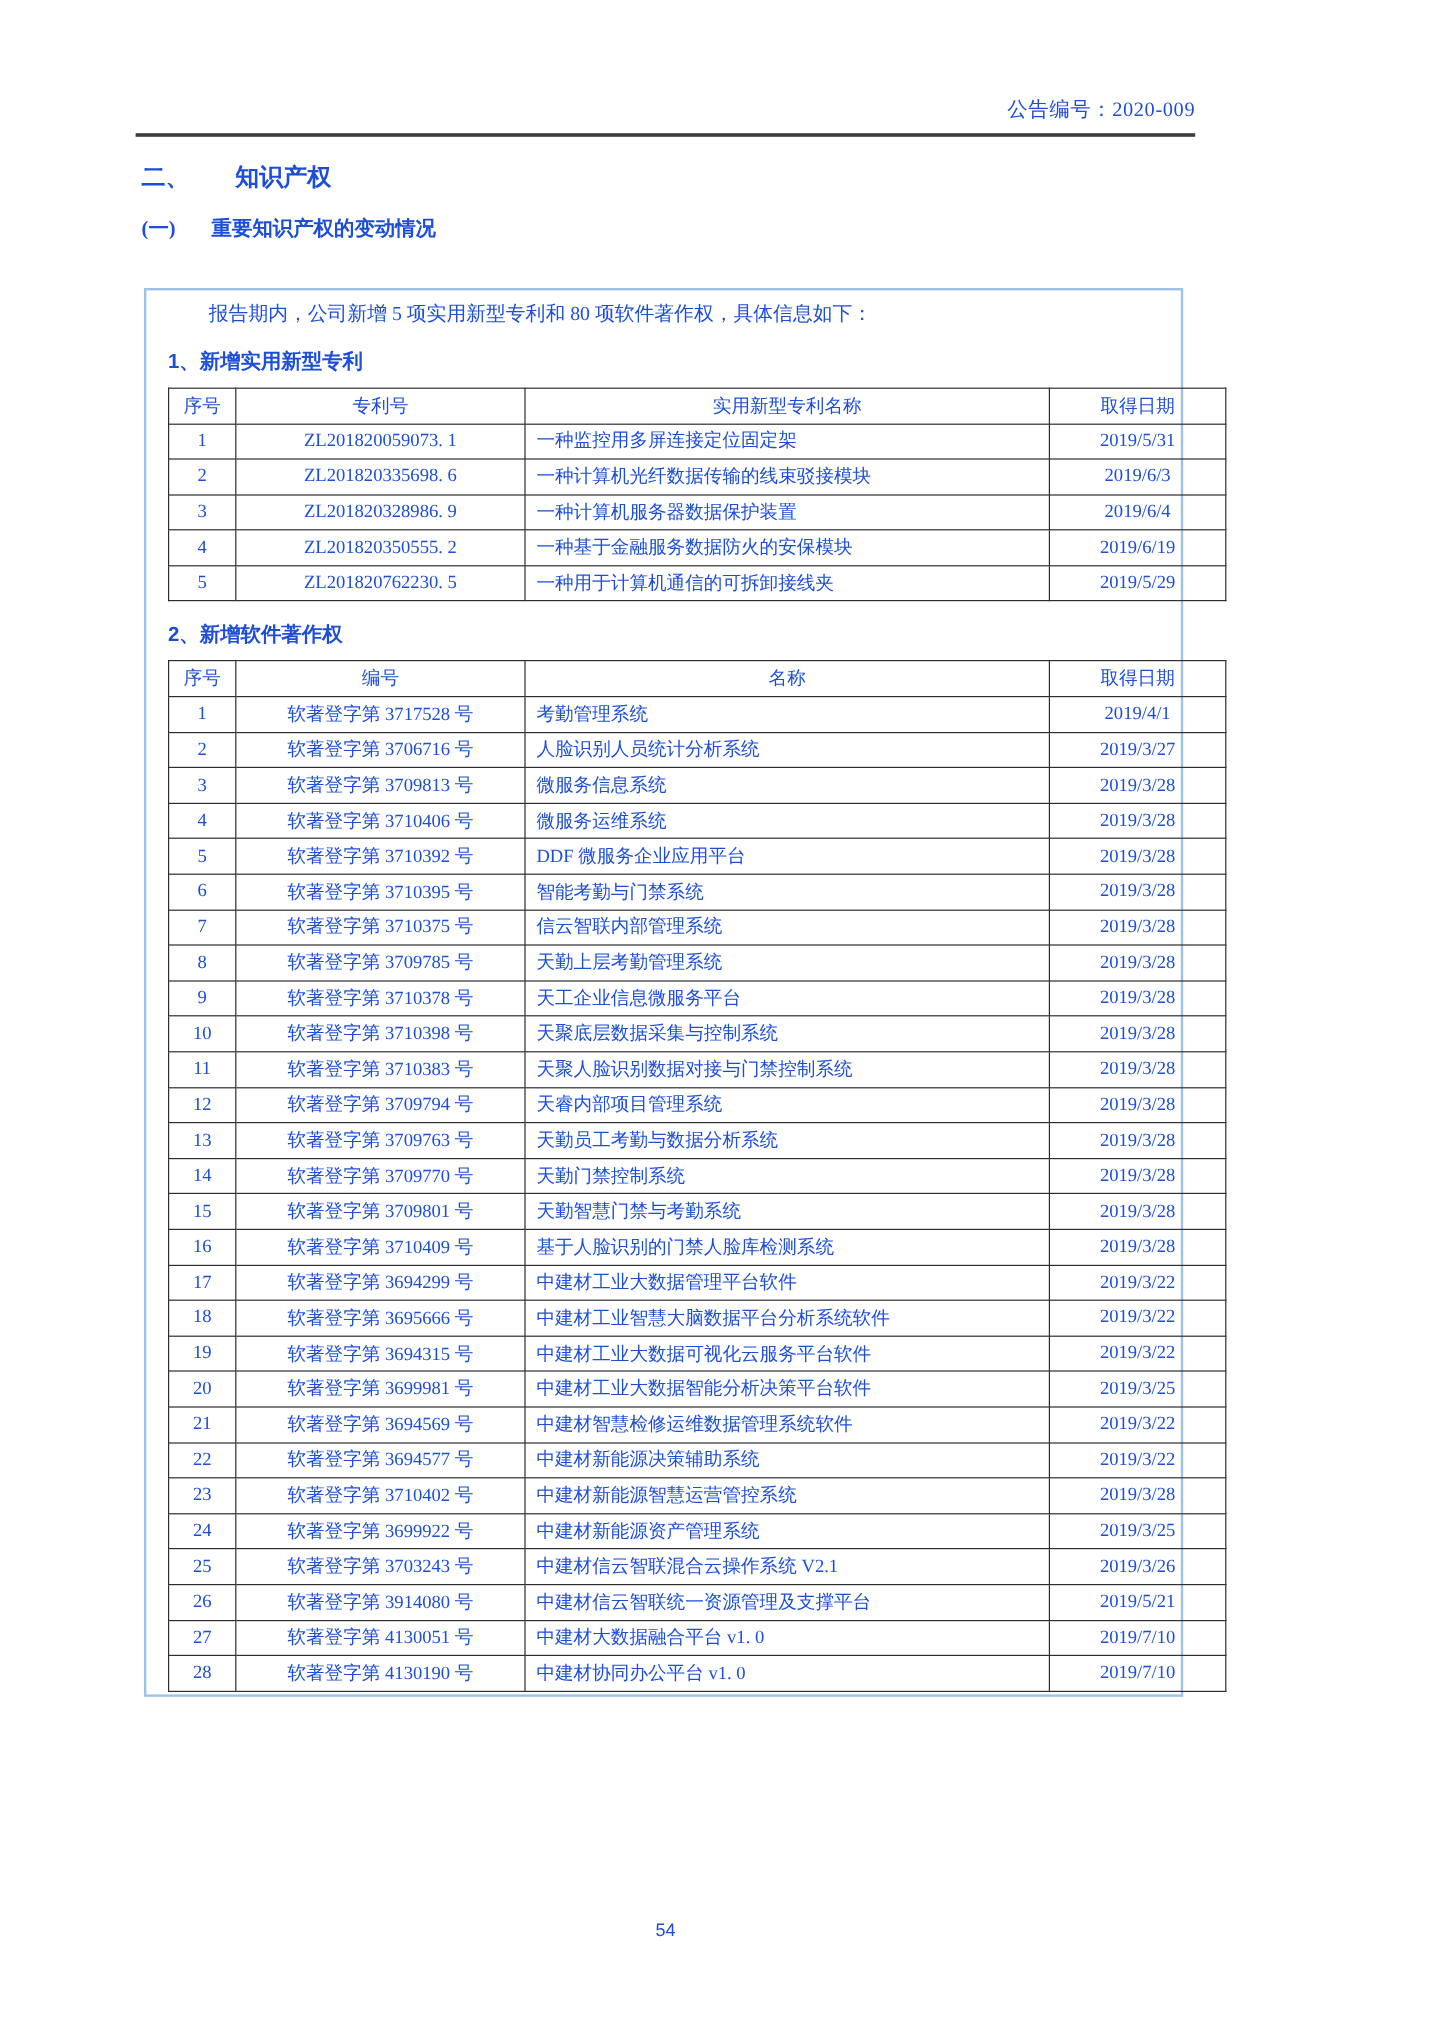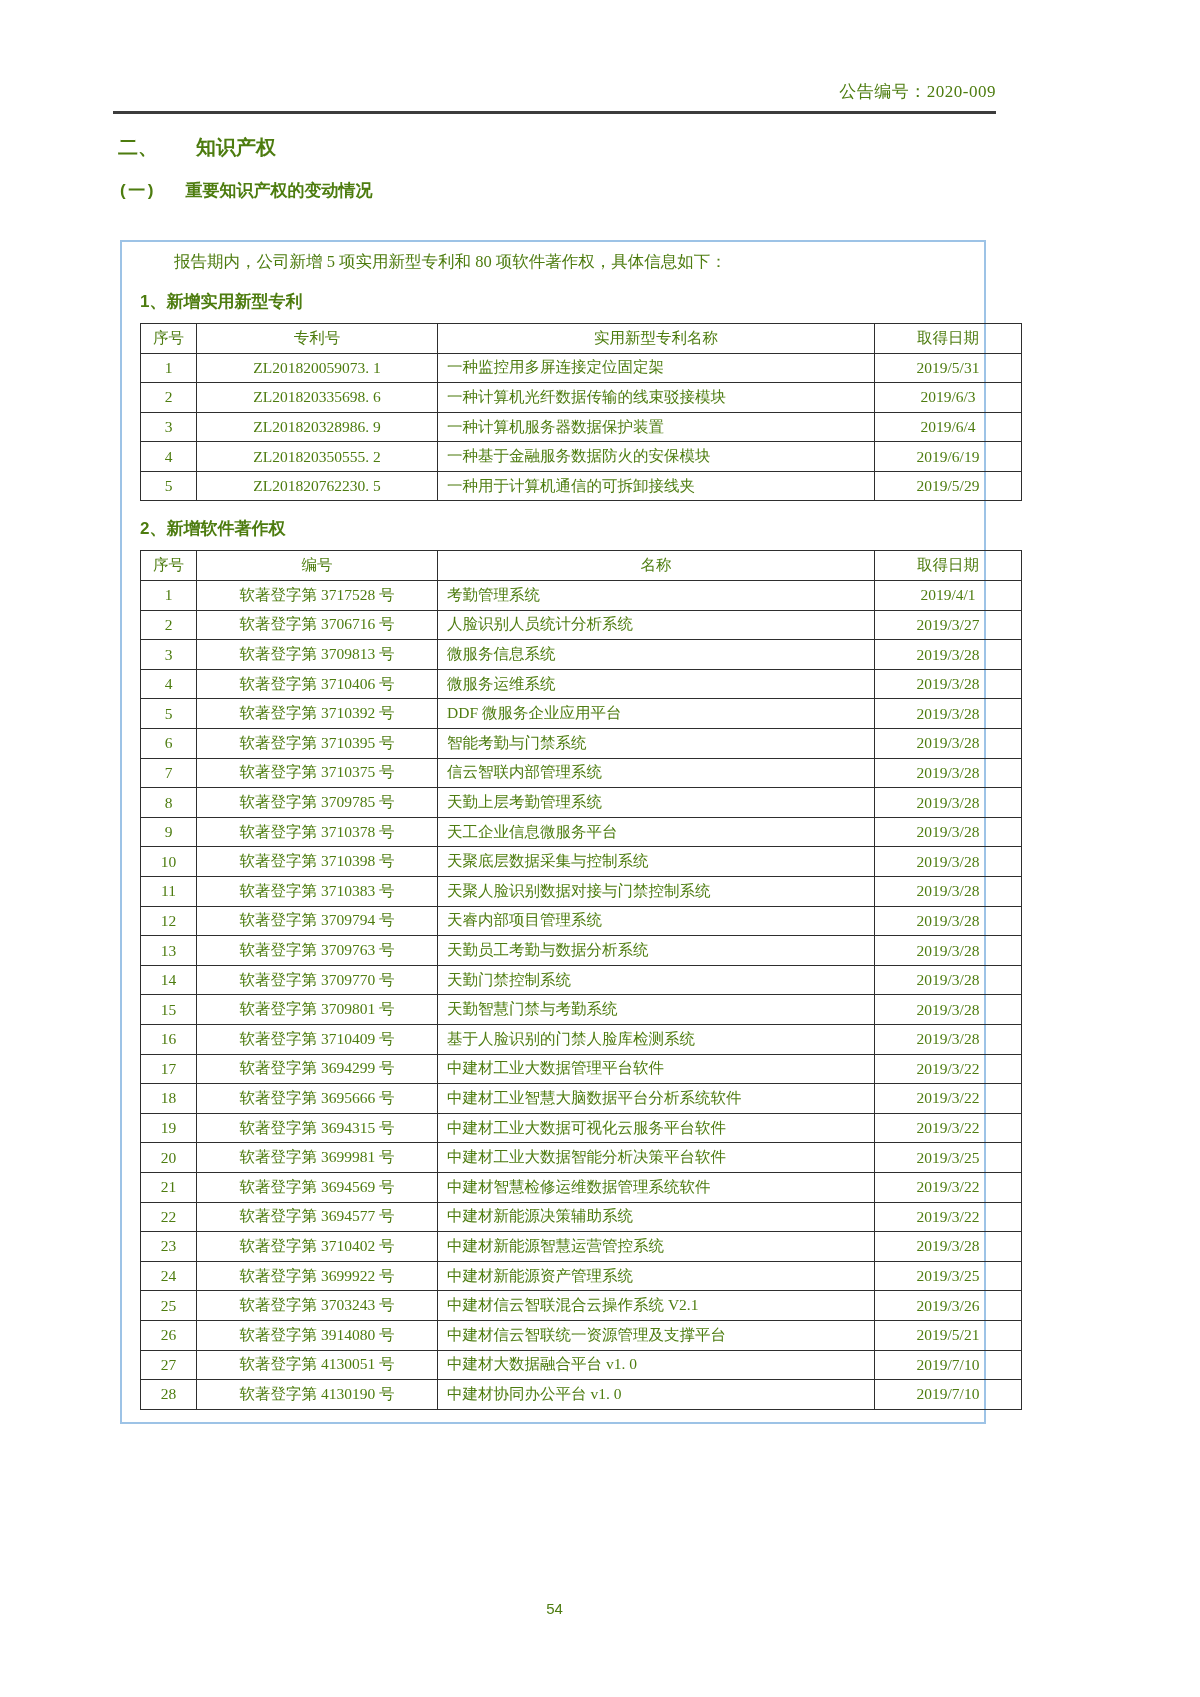--- a/index.html
+++ b/index.html
@@ -2,48 +2,48 @@
 <html><head>
 <meta charset="utf-8">
 <style>
   html,body { margin:0; padding:0; background:#e9e9e9; }
   .page {
     position:relative;
     width:1200px; height:1697px;
     margin:0 auto;
     background:#ffffff;
     font-family:"Liberation Serif","DejaVu Serif",serif;
-    color:#4d7c0f;
+    color:#1d4ed8;
     overflow:hidden;
   }
   .doc-header {
     position:absolute; top:80px; left:113px; width:883px;
     text-align:right; font-size:17px; letter-spacing:0.5px;
   }
   .header-rule {
     position:absolute; top:111px; left:113px; width:883px; height:3px;
     background:#3c3c3c;
   }
   .h1 {
     position:absolute; top:134px; left:118px;
     font-family:"Liberation Sans","DejaVu Sans",sans-serif;
     font-weight:bold; font-size:20px;
   }
   .h1 .num { margin-right:38px; }
   .h2 {
     position:absolute; top:179px; left:118px;
-    font-family:Liberation Mono, monospace;
+    font-family:Liberation Serif, serif;
     font-weight:bold; font-size:17px;
   }
   .h2 .num { margin-right:30px; }
   .content-box {
     position:absolute; top:240px; left:120px; width:866px;
     border:2px solid #9DC3E6;
     background:#ffffff;
-    padding-bottom:12px;
+    padding-bottom:2px;
     box-sizing:border-box;
   }
   .intro {
     margin:8px 22px 0 18px;
     text-indent:34px;
     font-size:16.5px;
     line-height:1.45;
   }
   .sub-title {
     margin:16px 0 0 18px;

